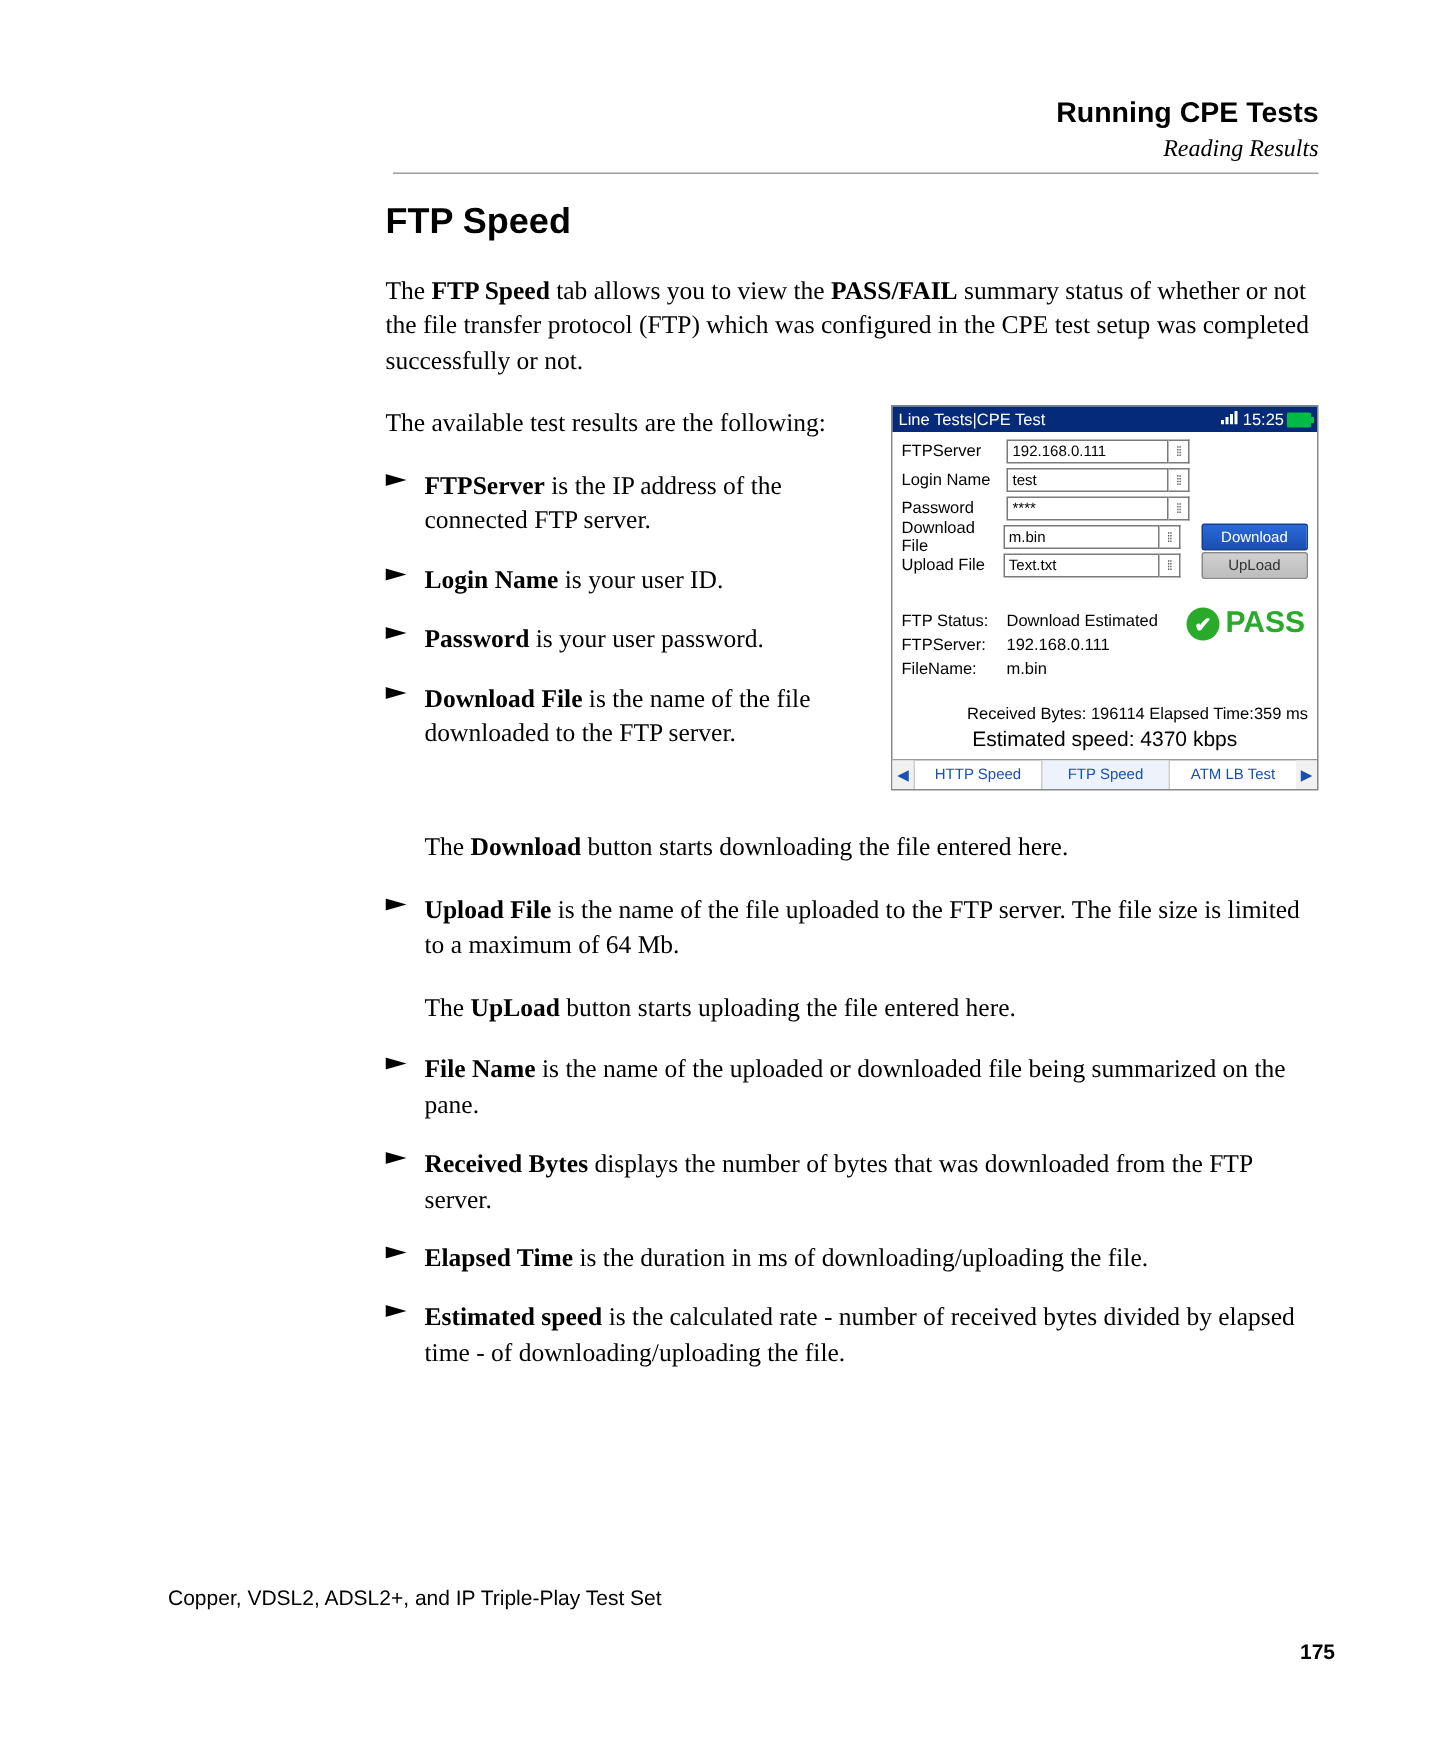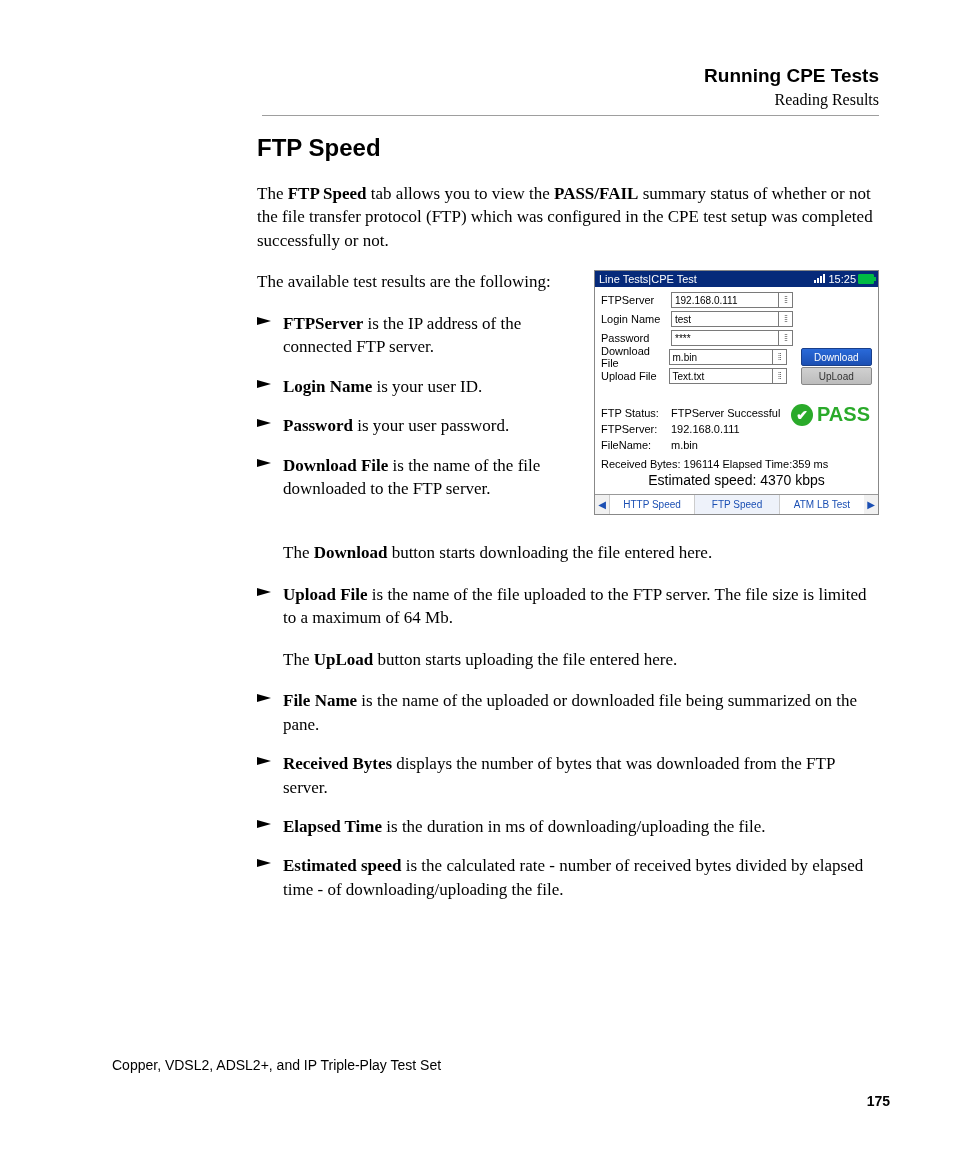--- a/index.html
+++ b/index.html
@@ -6,21 +6,21 @@
     body {
       font-family: Georgia, 'Times New Roman', serif;
       width: 954px;
       height: 1159px;
       background: #fff;
       position: relative;
       padding: 65px 75px 50px 112px;
     }
     .header-area { text-align: right; margin-bottom: 18px; }
     .header-title { font-size: 19px; font-weight: bold; font-family: 'Segoe UI', Arial, sans-serif; }
-    .header-subtitle { font-size: 16px; margin-top: 4px; }
+    .header-subtitle { font-size: 16px; font-style: italic; margin-top: 4px; }
     .header-divider { border: none; border-top: 1px solid #9e9e9e; margin-top: 6px; margin-left: 150px; }
     .content { margin-left: 145px; }
     h2 { font-family: 'Segoe UI', Arial, sans-serif; font-size: 24px; font-weight: bold; margin-bottom: 20px; }
     .para { font-size: 17px; line-height: 1.38; margin-bottom: 18px; }
     .float-container::after { content: ""; display: block; clear: both; }
     .device {
       float: right;
       width: 285px;
       border: 1px solid #888;
       font-family: Arial, sans-serif;
@@ -68,21 +68,21 @@
     .status-row { display: flex; font-size: 11px; height: 16px; align-items: center; }
     .status-row .field-label { width: 70px; }
     .pass-circle {
       width: 22px; height: 22px; border-radius: 50%;
       background: #2aaa2a; display: flex; align-items: center; justify-content: center;
       color: #fff; font-weight: bold; font-size: 14px;
     }
     .pass-text { color: #2aaa2a; font-weight: bold; font-size: 20px; }
     .device-status-wrap { position: relative; margin-top: 20px; }
     .pass-block { position: absolute; right: 2px; top: -2px; display: flex; align-items: center; gap: 4px; }
-    .received-line { text-align: left; font-size: 11px; margin-top: 5px; }
+    .received-line { text-align: right; font-size: 11px; margin-top: 16px; }
     .estimated-line { text-align: center; font-size: 14px; margin-top: 2px; margin-bottom: 2px; }
     .device-tabs { display: flex; border-top: 1px solid #999; height: 20px; }
     .tab-arrow {
       width: 14px; display: flex; align-items: center; justify-content: center;
       color: #1b4fb3; font-size: 10px; background: #f1f1f1;
     }
     .tab-item {
       flex: 1; display: flex; align-items: center; justify-content: center;
       font-size: 10px; color: #1b4fb3; border-left: 1px solid #ccc;
     }
@@ -164,21 +164,21 @@
         <div class="field-row">
           <span class="field-label">Upload File</span>
           <span class="field-input">Text.txt</span>
           <span class="field-dots">⁞⁞</span>
           <span class="dev-button" style="background:linear-gradient(#d0d0d0,#bcbcbc);color:#333;border-color:#888;">UpLoad</span>
         </div>
 
         <div class="device-status-wrap">
           <div class="status-row">
             <span class="field-label">FTP Status:</span>
-            <span>FTPServer Successful</span>
+            <span>Download Estimated</span>
           </div>
           <div class="status-row">
             <span class="field-label">FTPServer:</span>
             <span>192.168.0.111</span>
           </div>
           <div class="status-row">
             <span class="field-label">FileName:</span>
             <span>m.bin</span>
           </div>
           <div class="pass-block">

